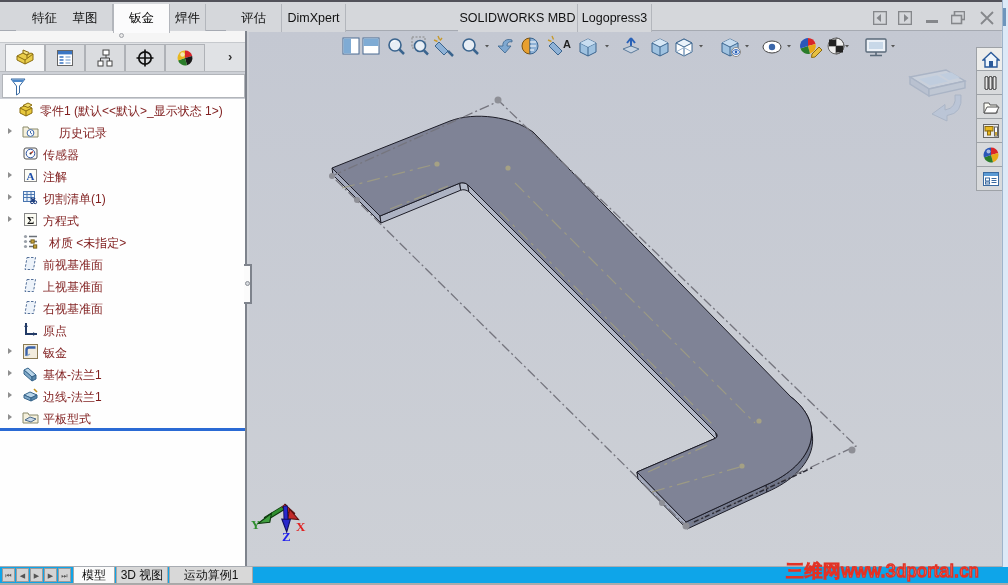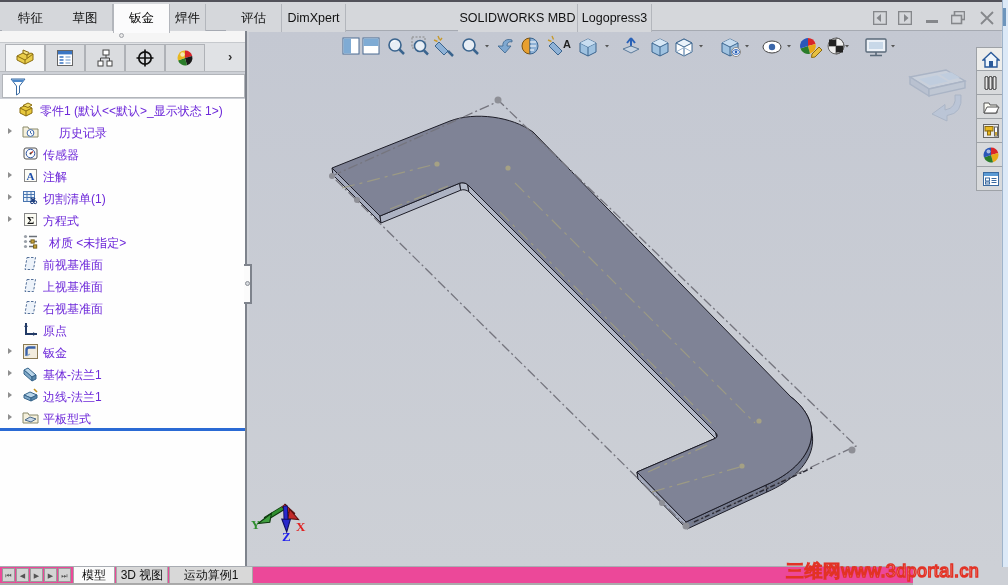--- a/index.html
+++ b/index.html
@@ -8,35 +8,35 @@
 .tab.act{background:#FBFBFC;height:29px;z-index:2;border-left:1px solid #B3B6BC}
 .winbtn{position:absolute;top:9px;width:14px;height:14px}
 #lightstrip{position:absolute;left:0;top:31px;width:247px;height:12px;background:#F5F5F5;border-bottom:1px solid #C6C9CD}
 #lightdot{position:absolute;left:119px;top:33px;width:5px;height:5px;border-radius:3px;background:#E8E8E8;border:1px solid #9FA2A7}
 #mgrtabs{position:absolute;left:0;top:43px;width:247px;height:29px;background:#E0E2E5;border-bottom:1px solid #B8BBC0}
 .mtab{position:absolute;top:1px;height:27px;width:40px;background:#DADCDF;border:1px solid #AFB2B7;border-bottom:none}
 .mtab.act{background:#F6F7F8}
 #mgrarrow{position:absolute;left:228px;top:49px;font-size:13px;color:#333;font-weight:bold}
 #filterrow{position:absolute;left:2px;top:74px;width:243px;height:24px;background:#FFF;border:1px solid #B2B5BA}
 #tree{position:absolute;left:0;top:99px;width:247px;height:468px;background:#FEFEFE}
-.trow{position:absolute;left:0;height:22px;width:247px;font-size:12px;color:#6d28d9;white-space:nowrap;overflow:hidden}
+.trow{position:absolute;left:0;height:22px;width:247px;font-size:12px;color:#7f1d1d;white-space:nowrap;overflow:hidden}
 .trow .lbl{position:absolute;top:4px}
 .arr{position:absolute;left:8px;top:7px;width:0;height:0;border-left:4.5px solid #8f8f8f;border-top:3.5px solid transparent;border-bottom:3.5px solid transparent}
 .ticon{position:absolute;top:2px}
 #rollback{position:absolute;left:0;top:428px;width:247px;height:3px;background:#2A6AD4}
 #vsplit{position:absolute;left:245px;top:31px;width:2px;height:536px;background:#7E838C}
 #splithandle{position:absolute;left:244px;top:264px;width:8px;height:40px;background:#FBFBFB;border:2px solid #7E838C;border-left:none;z-index:3}
 #splitdot{position:absolute;left:245px;top:281px;width:5px;height:5px;border-radius:3px;background:#D6D9DD;border:1px solid #8a8f96;z-index:4}
 #viewport{position:absolute;left:249px;top:31px;width:752px;height:536px;background:linear-gradient(#C4C8D2,#CDD0D6)}
 #taskedge{position:absolute;left:1002px;top:0px;width:6px;height:567px;background:#DCE9F7;border-left:1px solid #9FB4CB;z-index:5}
 #taskthumb{position:absolute;left:1003px;top:8px;width:3px;height:18px;background:#6E95BC;z-index:6}
 #taskicons{position:absolute;left:976px;top:47px;width:30px}
 .tcell{width:30px;height:24px;background:#D8DADC;border:1px solid #9EA2A7;border-top:none;text-align:center;padding-top:3px}
 .tcell.first{border-top:1px solid #9EA2A7;background:#EDEDEB}
-#bottombar{position:absolute;left:0;top:566px;width:913px;height:19px;background:#ec4899;border-top:1px solid #A8ACB2;border-bottom:2px solid #ABABAB}
+#bottombar{position:absolute;left:0;top:566px;width:1008px;height:19px;background:#0ea5e9;border-top:1px solid #A8ACB2;border-bottom:2px solid #ABABAB}
 .btab{position:absolute;top:0;height:17px;line-height:16px;font-size:12px;color:#111;text-align:center;background:#D8D8D8;border:1px solid #A8A8A8;border-top:none;white-space:nowrap;overflow:hidden}
 .btab.act{background:#FBFBFB}
 .navb{position:absolute;top:1px;width:13px;height:14px;background:#D4D4D4;border:1px solid #9B9B9B;color:#555;font-size:7px;line-height:13px;text-align:center}
 #wm{position:absolute;left:786px;top:559px;font-size:18px;font-weight:normal;color:#FCEFEA;letter-spacing:0.4px;-webkit-text-stroke:1.4px #E23225;text-shadow:0 0 1px rgba(226,50,37,0.5);z-index:9}
 </style></head><body>
 
 <div id="viewport"></div>
 
 <svg id="part" style="position:absolute;left:249px;top:31px" width="752" height="536" viewBox="249 31 752 536">
 <g stroke="#1d1d27" stroke-width="1" stroke-linejoin="round">
@@ -168,21 +168,21 @@
       <rect x="496" y="12" width="7" height="6.5" fill="#222"></rect>
       <path d="M505 11 l4 0 l-2 2.6 Z" fill="#555"></path>
 <rect x="526" y="5" width="20" height="13" rx="1" fill="#EDF2F8" stroke="#5a6a7a" stroke-width="1.4"></rect>
       <rect x="529" y="8" width="14" height="7" fill="#C8D8E8"></rect>
       <path d="M536 18 L536 21 M530 21.5 h12" stroke="#5a6a7a" stroke-width="1.6"></path>
       <path d="M551 11 l4 0 l-2 2.6 Z" fill="#555"></path>
 </g>
 </svg>
 
 <div id="tabbar">
-  <div class="tab" style="left:2px;width:58px">特征</div>
+  <div class="tab" style="left:16px;width:58px">特征</div>
   <div class="tab" style="left:58px;width:55px">草图</div>
   <div class="tab act" style="left:113px;width:57px">钣金</div>
   <div class="tab" style="left:170px;width:36px">焊件</div>
   <div class="tab" style="left:226px;width:56px">评估</div>
   <div class="tab" style="left:282px;width:64px">DimXpert</div>
   <div class="tab" style="left:458px;width:120px">SOLIDWORKS MBD</div>
   <div class="tab" style="left:578px;width:74px">Logopress3</div>
   <svg class="winbtn" style="left:873px" viewBox="0 0 14 14">
       <rect x="0.5" y="0.5" width="13" height="13" fill="none" stroke="#85878B" stroke-width="1.6"></rect>
       <path d="M8 3 L8 11 L3.5 7 Z" fill="#85878B"></path>

